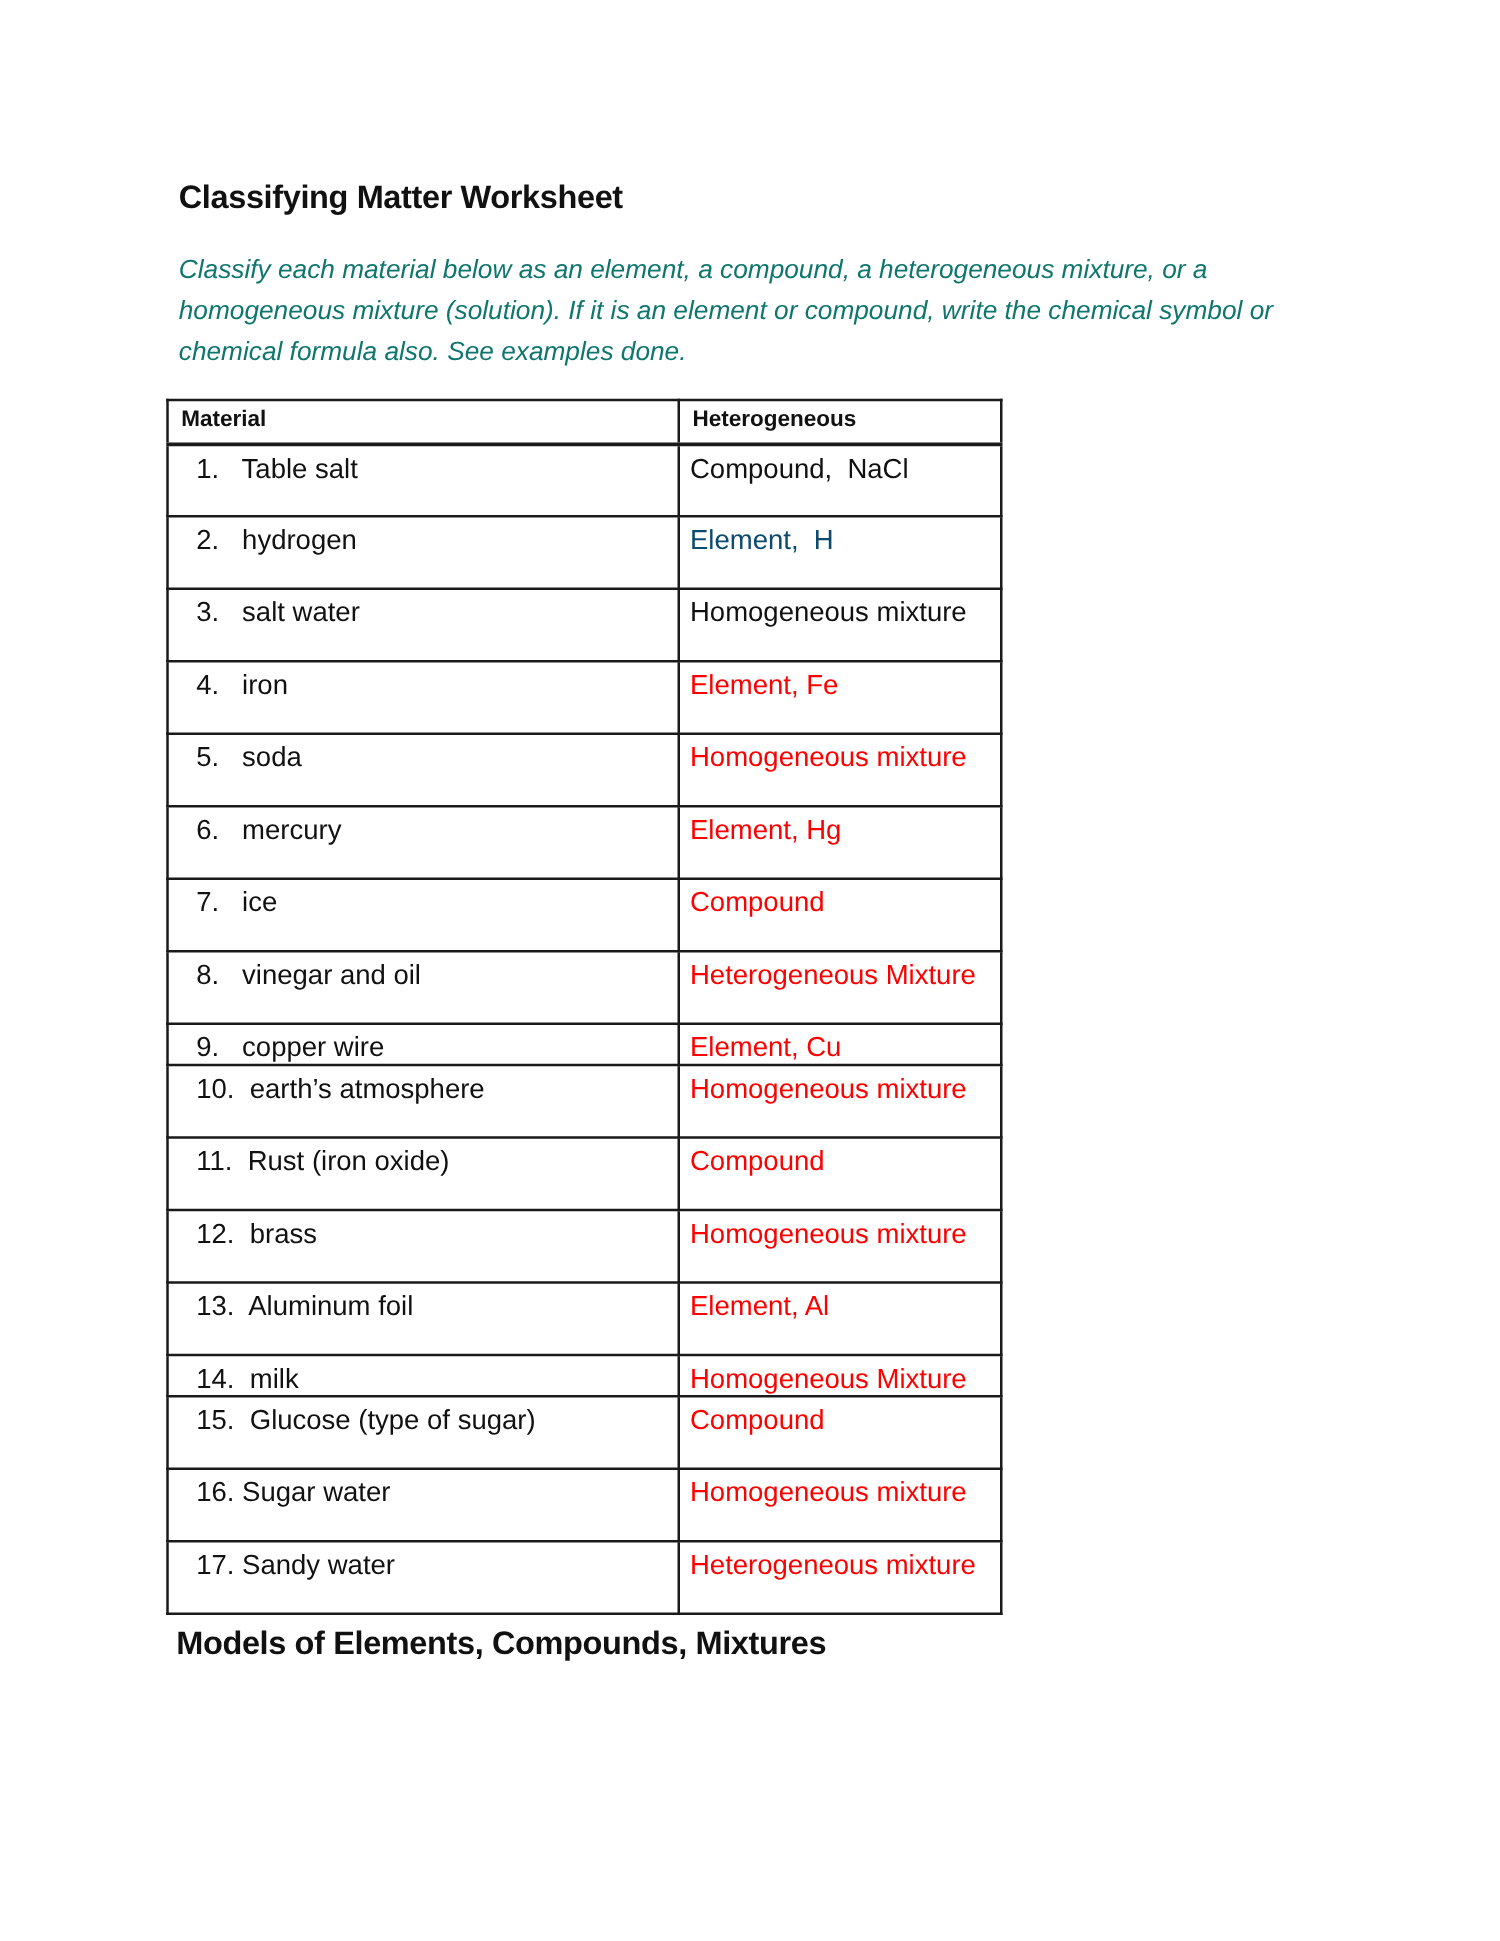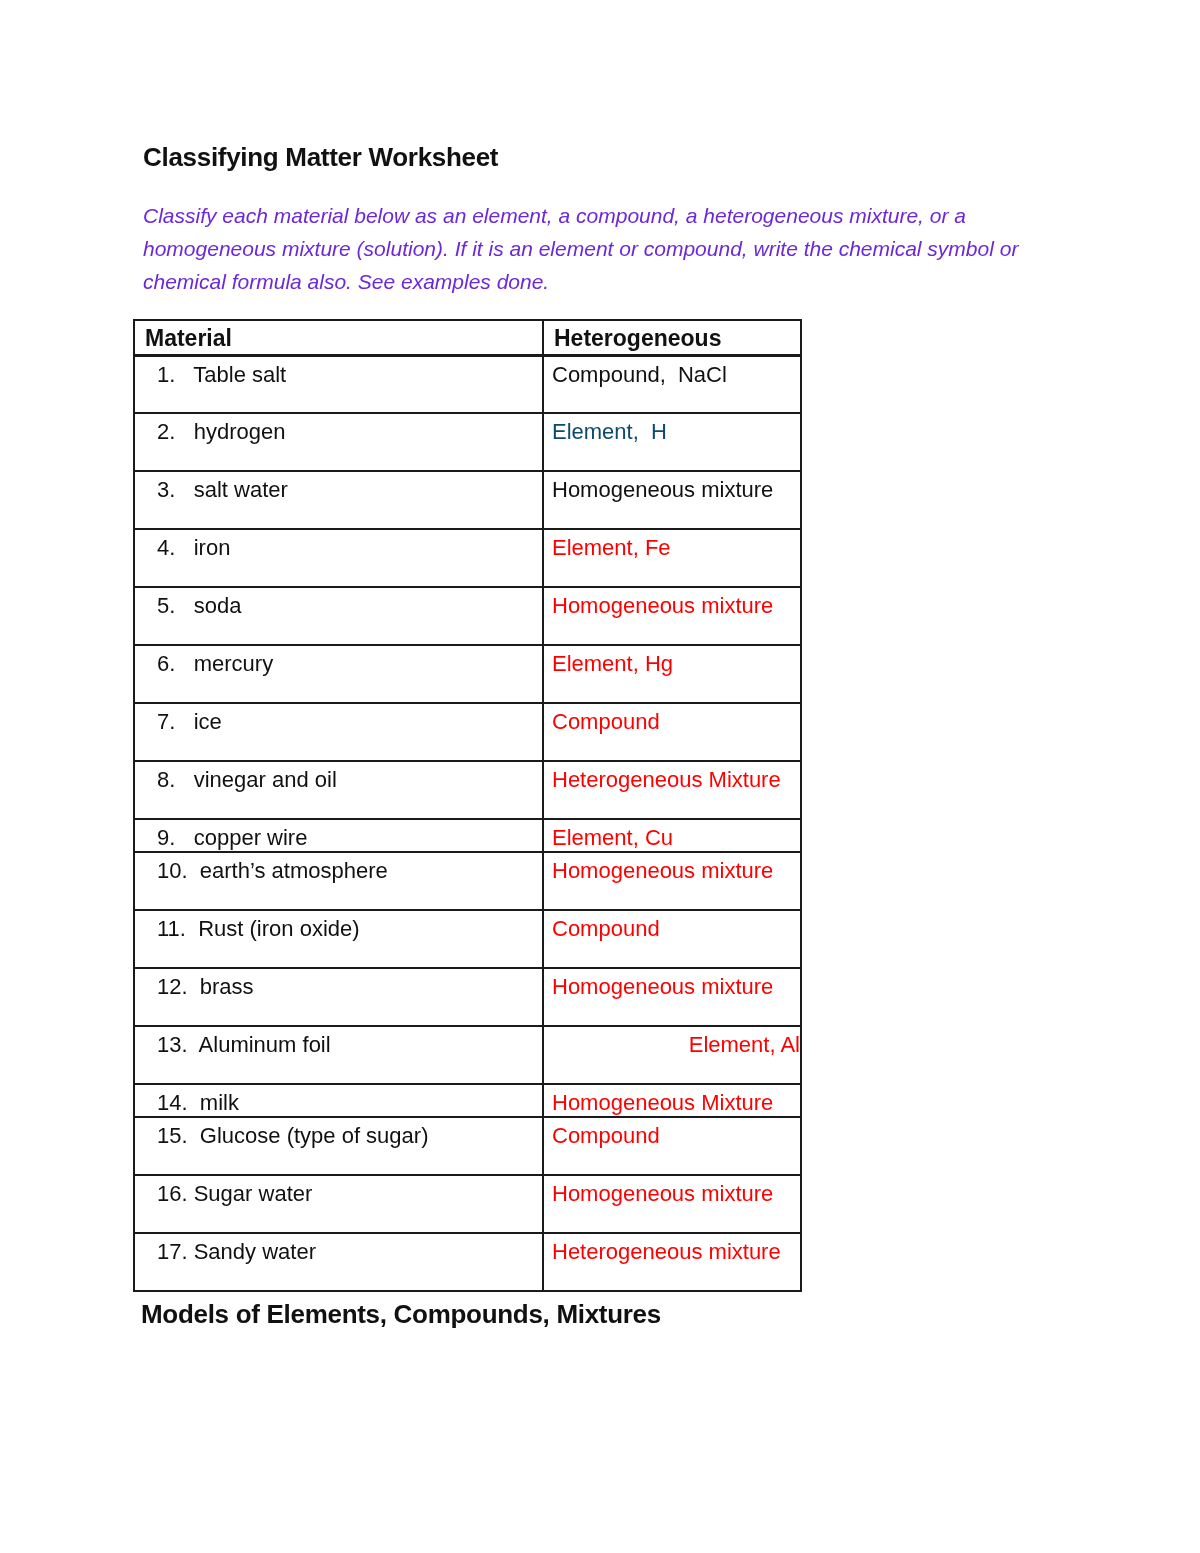--- a/index.html
+++ b/index.html
@@ -19,41 +19,41 @@
     font-size: 26px;
     font-weight: bold;
     letter-spacing: -0.3px;
     color: #111111;
   }
   .intro {
     margin: 26px 0 0 10px;
     font-style: italic;
     font-size: 21px;
     line-height: 33px;
-    color: #6d28d9;
+    color: #0f766e;
   }
   .intro-line { white-space: nowrap; }
   table.worksheet {
     border-collapse: collapse;
     table-layout: fixed;
     width: 667px;
     margin-top: 21px;
   }
   table.worksheet th, table.worksheet td {
     border: 2px solid #1a1a1a;
     vertical-align: top;
     text-align: left;
     font-weight: normal;
   }
   th.mat-col { width: 409px; }
   th.cls-col { width: 258px; }
   table.worksheet th {
     height: 35px;
     padding: 4px 0 0 10px;
-    font-size: 23px;
+    font-size: 18px;
     font-weight: bold;
     border-bottom-width: 3px;
   }
   table.worksheet td {
     font-size: 22px;
     line-height: 27px;
     padding-top: 4px;
     white-space: pre-wrap;
     margin-left: 10px;
   }
@@ -133,21 +133,21 @@
         <tr class="tall">
           <td class="mat-cell">11.  Rust (iron oxide)</td>
           <td class="cls-cell" style="color: rgb(255, 0, 0);">Compound</td>
         </tr>
         <tr class="tall">
           <td class="mat-cell">12.  brass</td>
           <td class="cls-cell" style="color: rgb(255, 0, 0);">Homogeneous mixture</td>
         </tr>
         <tr class="tall">
           <td class="mat-cell">13.  Aluminum foil</td>
-          <td class="cls-cell" style="color: rgb(255, 0, 0); text-align: right;">Element, Al</td>
+          <td class="cls-cell" style="color: rgb(255, 0, 0);">Element, Al</td>
         </tr>
         <tr class="short">
           <td class="mat-cell">14.  milk</td>
           <td class="cls-cell" style="color: rgb(255, 0, 0);">Homogeneous Mixture</td>
         </tr>
         <tr class="tall">
           <td class="mat-cell">15.  Glucose (type of sugar)</td>
           <td class="cls-cell" style="color: rgb(255, 0, 0);">Compound</td>
         </tr>
         <tr class="tall">

